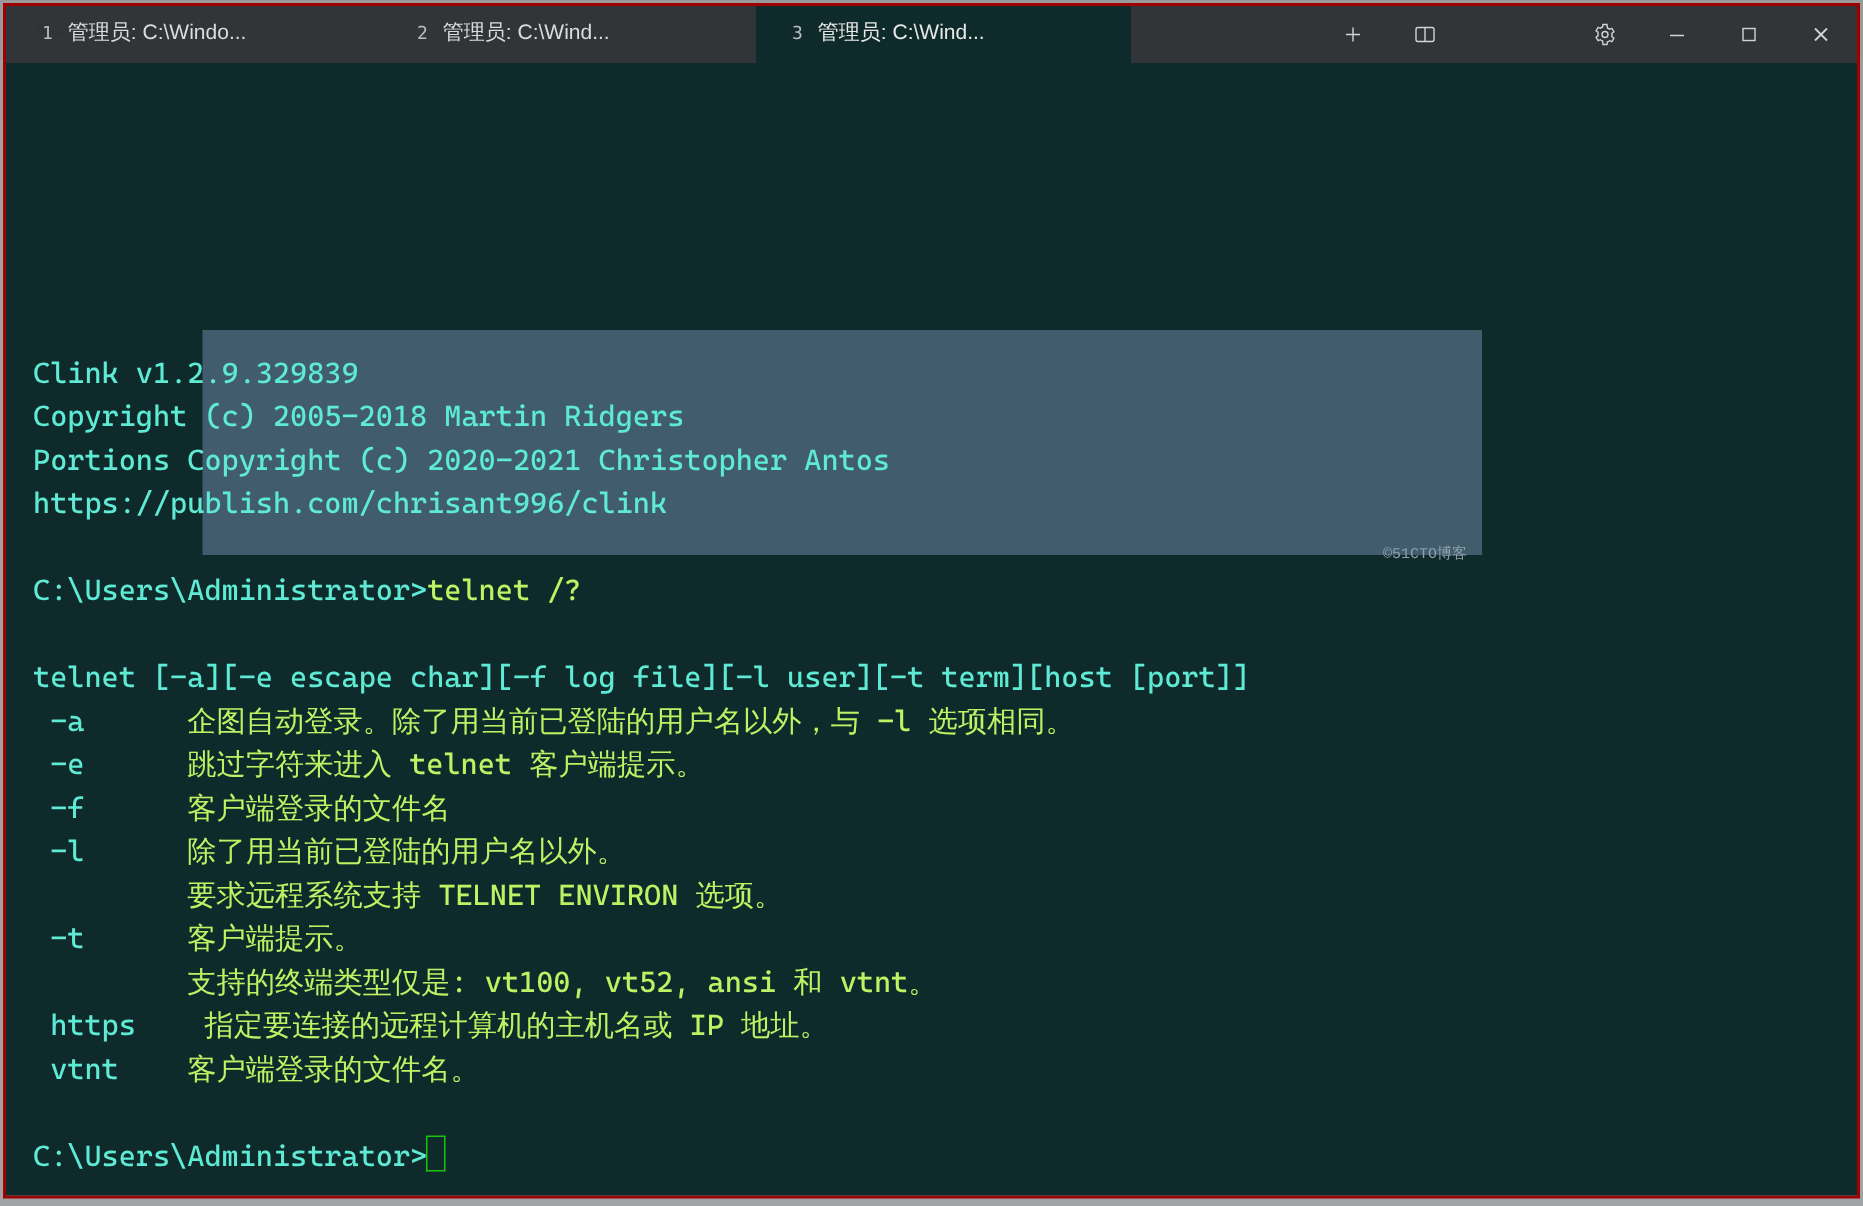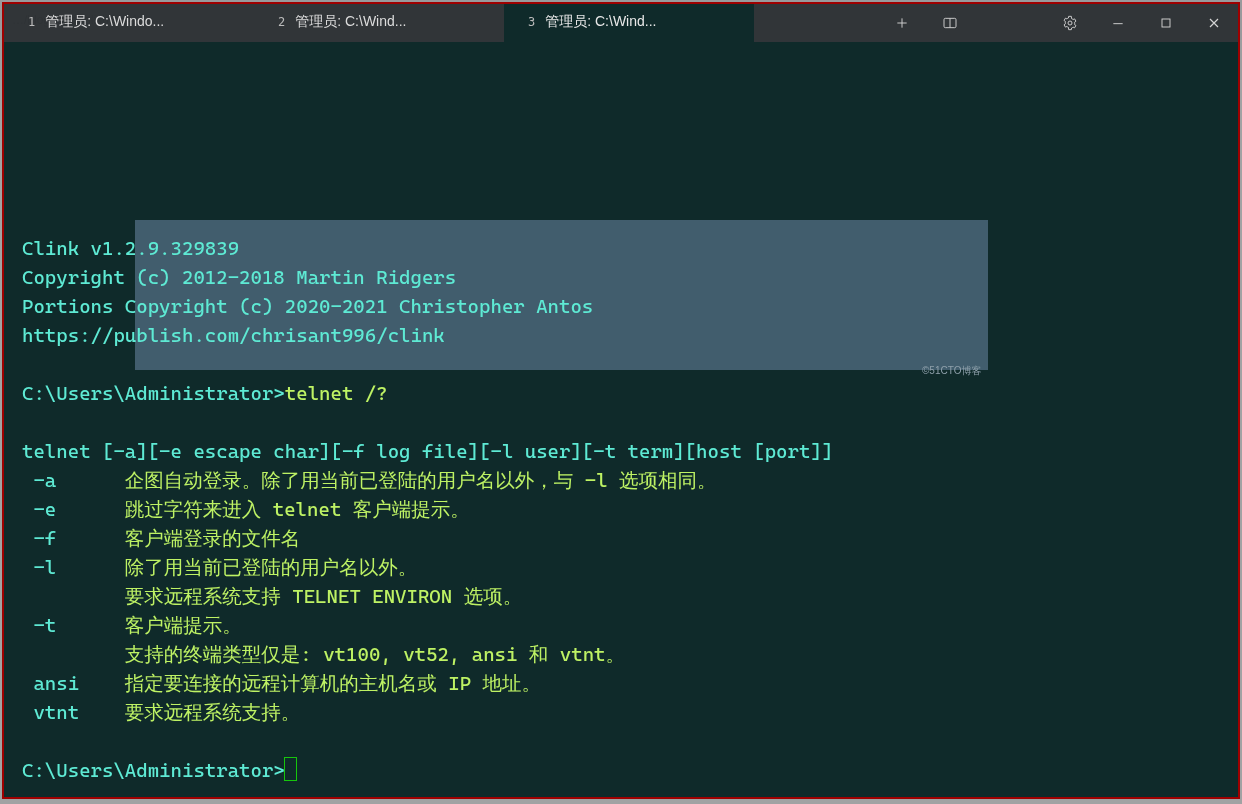--- a/index.html
+++ b/index.html
@@ -157,21 +157,21 @@
 
   .term-content { position:relative; z-index:4; }
   .cursor {
     display:inline-block; width:11px; height:22px;
     outline:1.5px solid #16c60c;
     vertical-align:-3px;
   }
   .watermark {
     position:absolute; z-index:6;
     font-size:10px; color:#8fa0ab;
-    font-family:Liberation Sans, sans-serif;
+    font-family:Liberation Mono, monospace;
   }
   .bot-text{
     position:absolute; left:130px; bottom:26px;
     color:#7a8087; font-size:16px; z-index:1;
   }
 </style>
 </head>
 <body>
 
 <div class="bg-browser">
@@ -324,32 +324,32 @@
       </div>
     </div>
   </div>
 
   <div class="term-body">
     
     <div class="highlight" style="left:131px; top:178px; width:853px; height:150px;"></div>
     <div class="watermark" style="left:918px; top:314px;">©51CTO博客</div>
 
     <div class="term-content"><span class="g">Clink v1.2.9.329839</span>
-<span class="g">Copyright (c) 2012-2018 Martin Ridgers</span>
+<span class="g">Copyright (c) 2005-2018 Martin Ridgers</span>
 <span class="g">Portions Copyright (c) 2020-2021 Christopher Antos</span>
 <span class="g">https://publish.com/chrisant996/clink</span>
 
 <span class="g">C:\Users\Administrator&gt;</span><span class="w">telnet /?</span>
 
 <span class="g">telnet [-a][-e escape char][-f log file][-l user][-t term][host [port]]</span>
 <span class="g"> -a      </span><span class="w">企图自动登录。除了用当前已登陆的用户名以外，与 -l 选项相同。</span>
 <span class="g"> -e      </span><span class="w">跳过字符来进入 telnet 客户端提示。</span>
 <span class="g"> -f      </span><span class="w">客户端登录的文件名</span>
 <span class="g"> -l      </span><span class="w">除了用当前已登陆的用户名以外。</span>
 <span class="w">         要求远程系统支持 TELNET ENVIRON 选项。</span>
 <span class="g"> -t      </span><span class="w">客户端提示。</span>
 <span class="w">         支持的终端类型仅是: vt100, vt52, ansi 和 vtnt。</span>
-<span class="g"> ansi    </span><span class="w">指定要连接的远程计算机的主机名或 IP 地址。</span>
-<span class="g"> vtnt    </span><span class="w">要求远程系统支持。</span>
+<span class="g"> https    </span><span class="w">指定要连接的远程计算机的主机名或 IP 地址。</span>
+<span class="g"> vtnt    </span><span class="w">客户端登录的文件名。</span>
 
 <span class="g">C:\Users\Administrator&gt;</span><span class="cursor"></span></div>
   </div>
 </div>
 
 </body></html>

